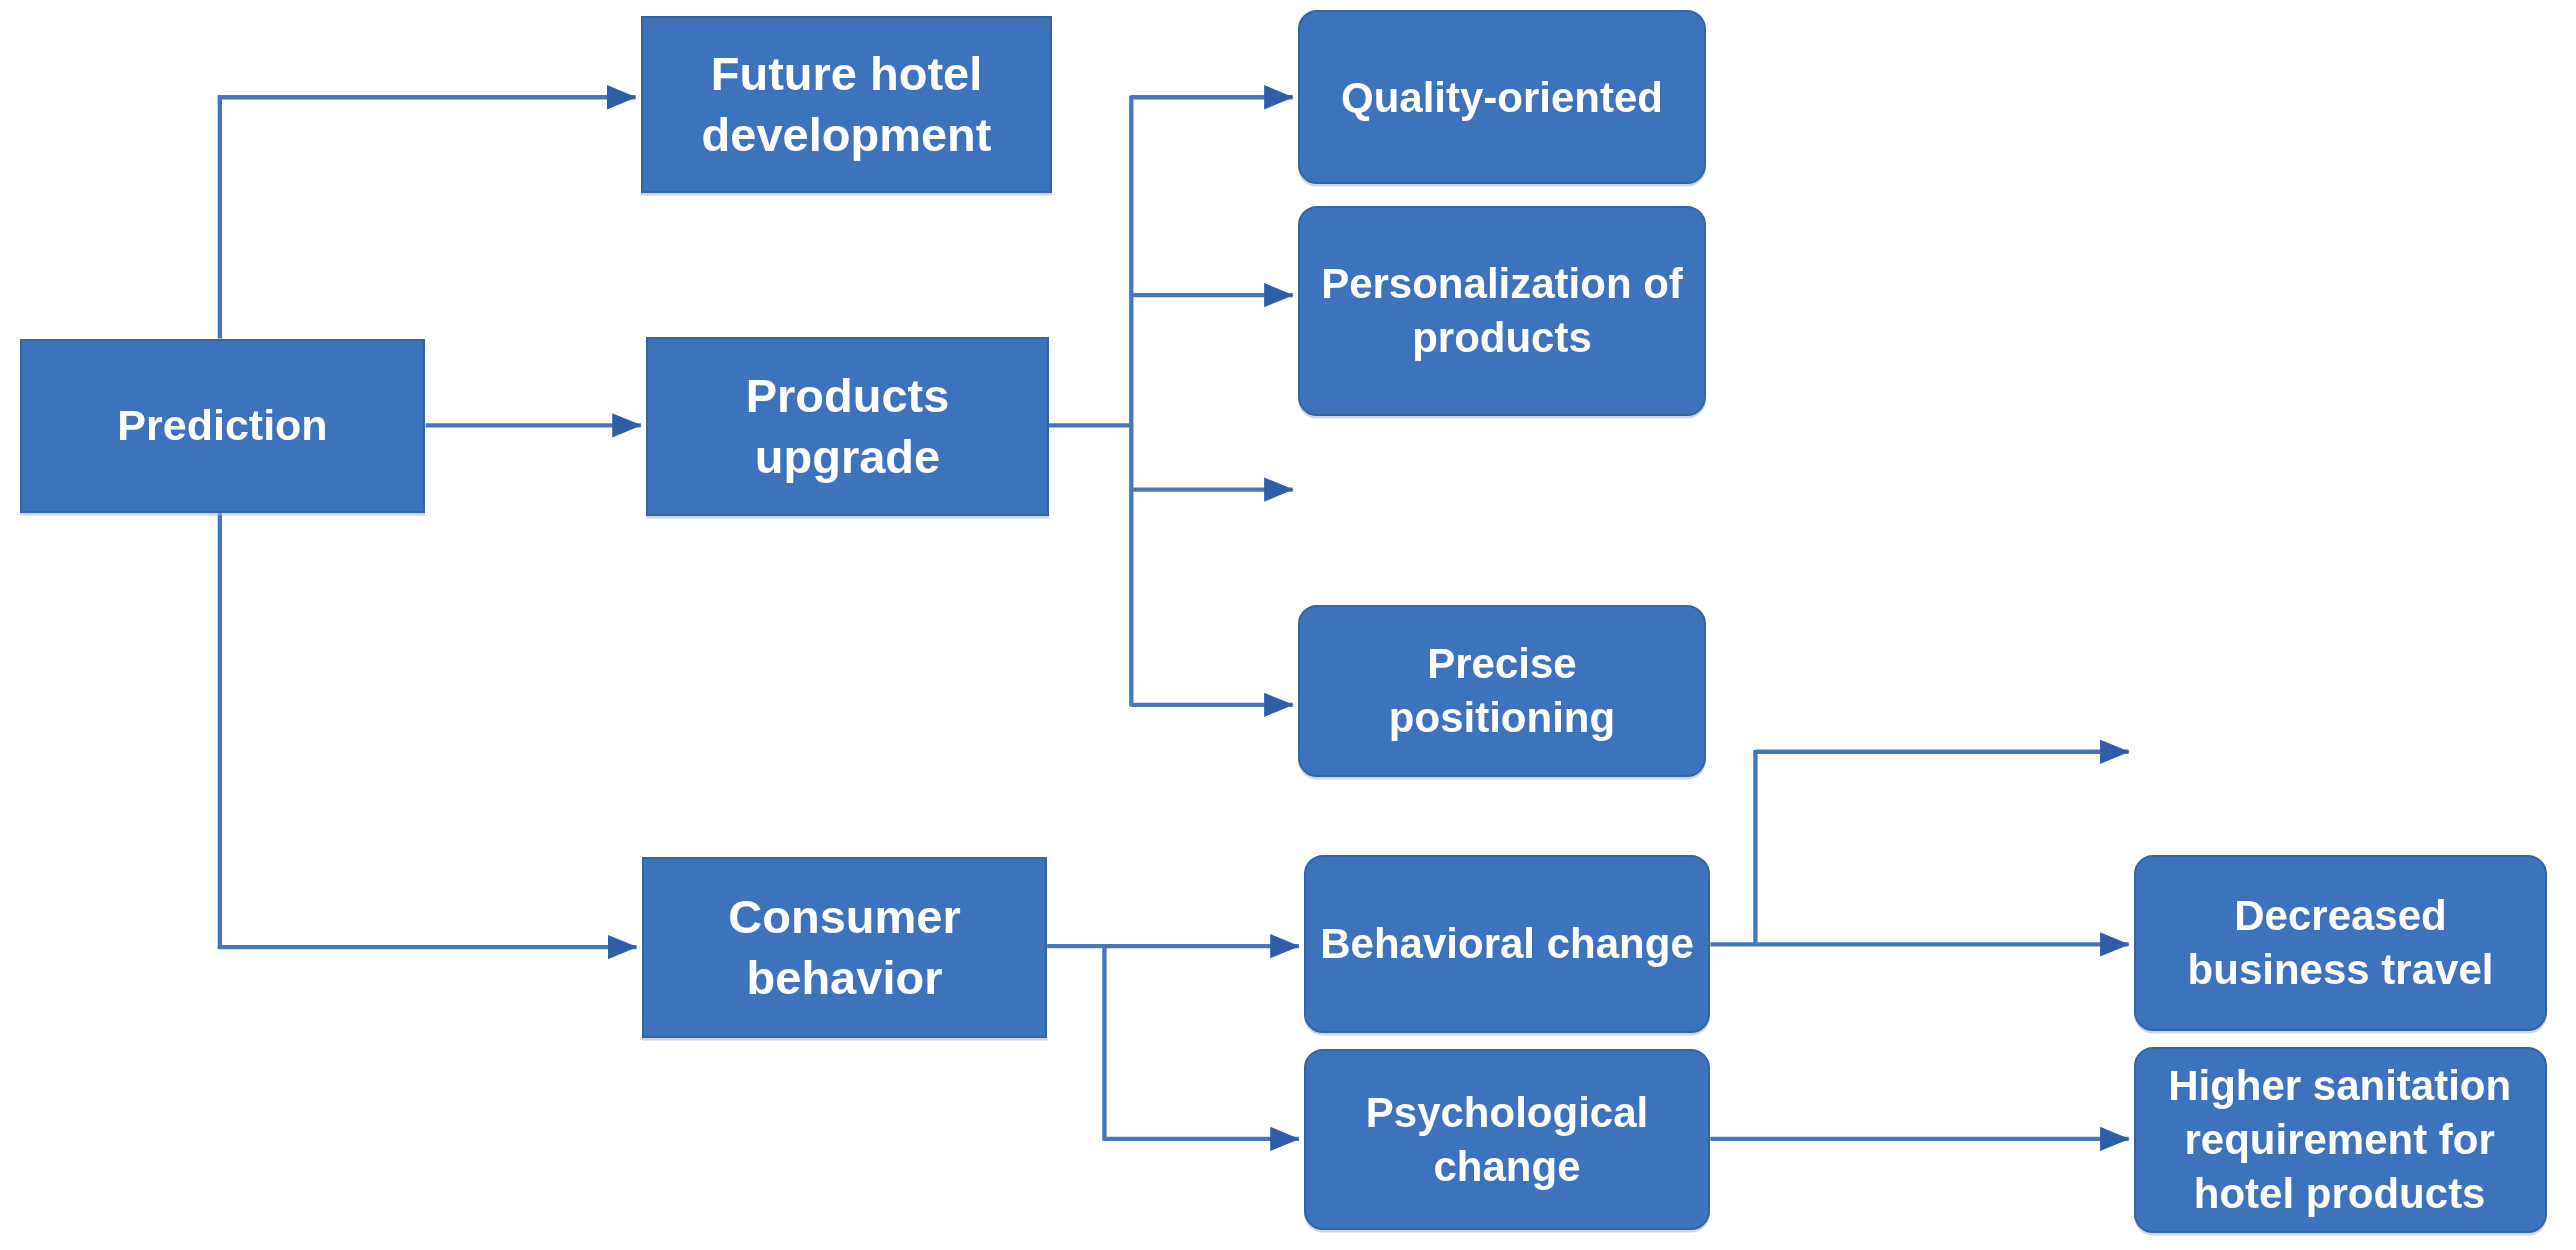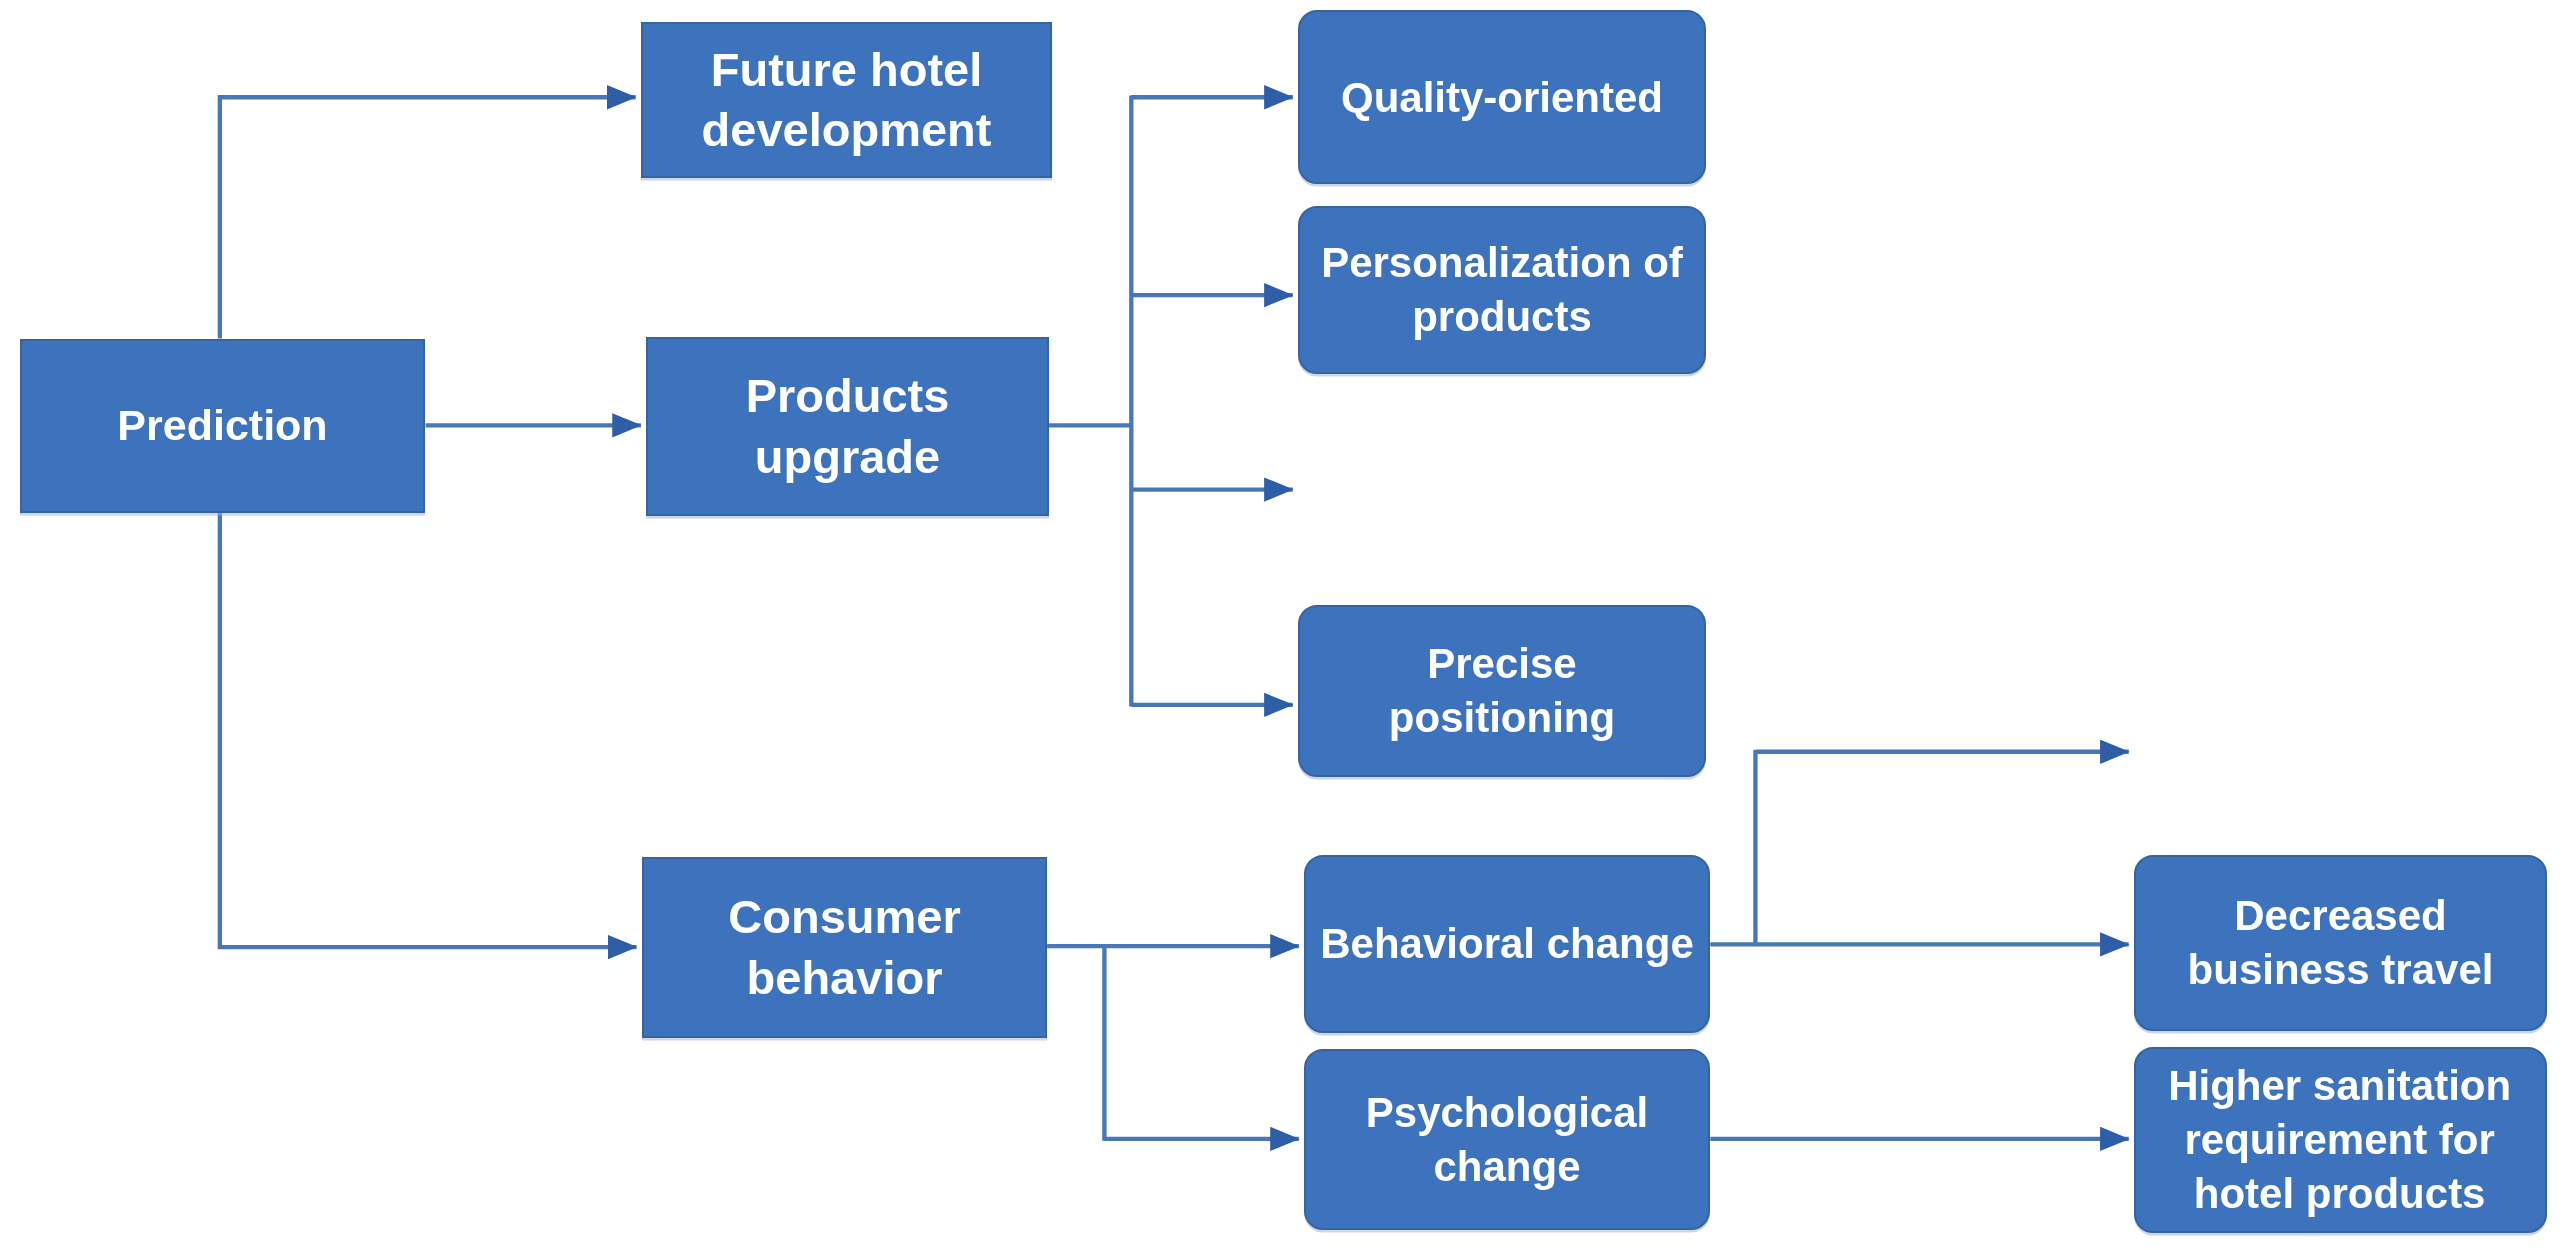--- a/index.html
+++ b/index.html
@@ -81,29 +81,29 @@
 
     <path class="edge" d="M1970 1088 L2452 1088" marker-end="url(#arrow)"></path>
     <path class="edge" d="M2022 1088 L2022 864"></path>
     <path class="edge" d="M2022 866 L2452 866" marker-end="url(#arrow)"></path>
 
     <path class="edge" d="M1970 1312 L2452 1312" marker-end="url(#arrow)"></path>
   </svg>
 
   <div class="node node-xl" style="left:20px;top:339px;width:405px;height:174px;">Prediction</div>
 
-  <div class="node node-lg" style="left:641px;top:22px;width:411px;height:156px;">Future hotel development</div>
+  <div class="node node-lg" style="left:641px;top:16px;width:411px;height:177px;">Future hotel development</div>
 
   <div class="node node-lg" style="left:646px;top:337px;width:403px;height:179px;">Products upgrade</div>
 
   <div class="node node-lg" style="left:642px;top:857px;width:405px;height:181px;">Consumer behavior</div>
 
   <div class="node node-md" style="left:1298px;top:10.4px;width:408px;height:174px;">Quality-oriented</div>
 
-  <div class="node node-md" style="left:1298px;top:206px;width:408px;height:168px;">Personalization of products</div>
+  <div class="node node-md" style="left:1298px;top:206px;width:408px;height:210px;">Personalization of products</div>
 
 
   <div class="node node-md" style="left:1298px;top:605px;width:408px;height:172px;">Precise positioning</div>
 
   <div class="node node-md" style="left:1304px;top:855px;width:406px;height:178px;text-align:center;">Behavioral change</div>
 
   <div class="node node-md" style="left:1304px;top:1049px;width:406px;height:181px;">Psychological change</div>
 
 
   <div class="node node-md" style="left:2134px;top:855px;width:413px;height:176px;">Decreased business travel</div>

